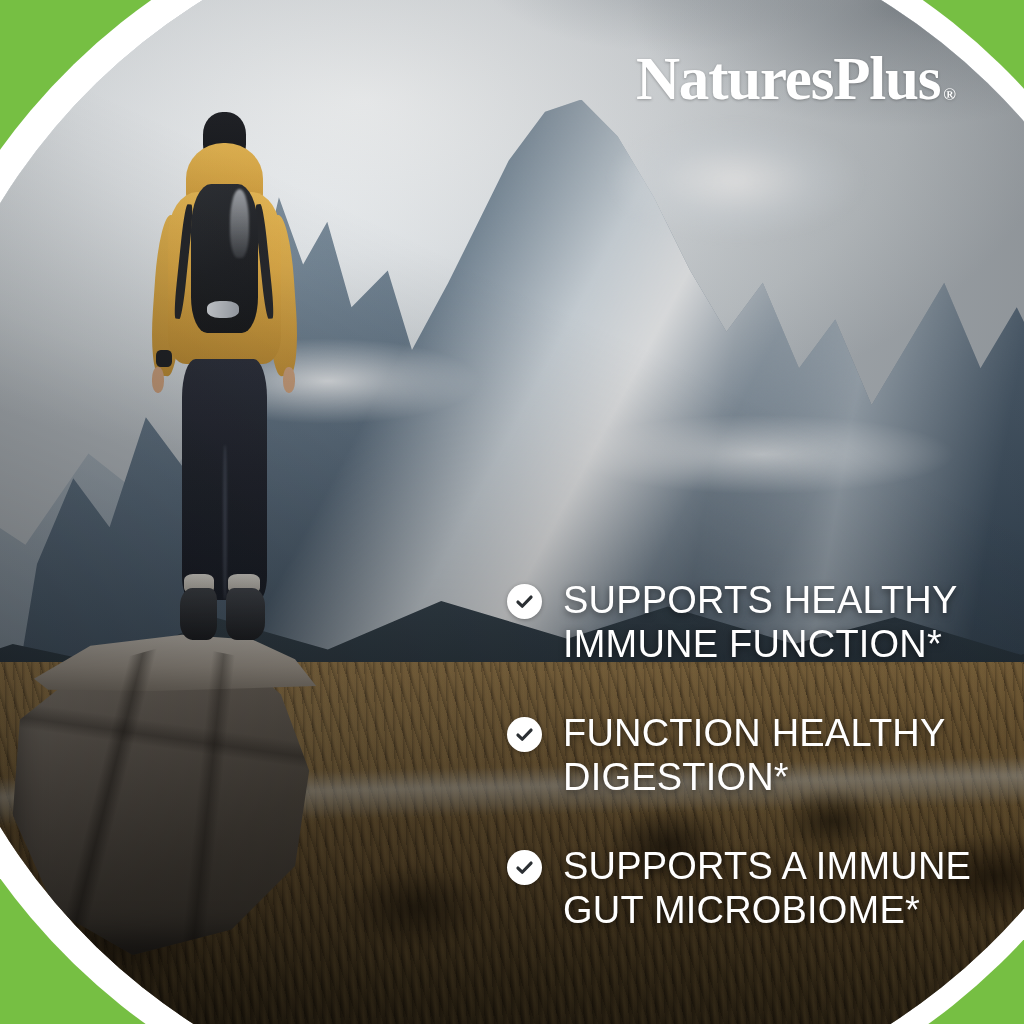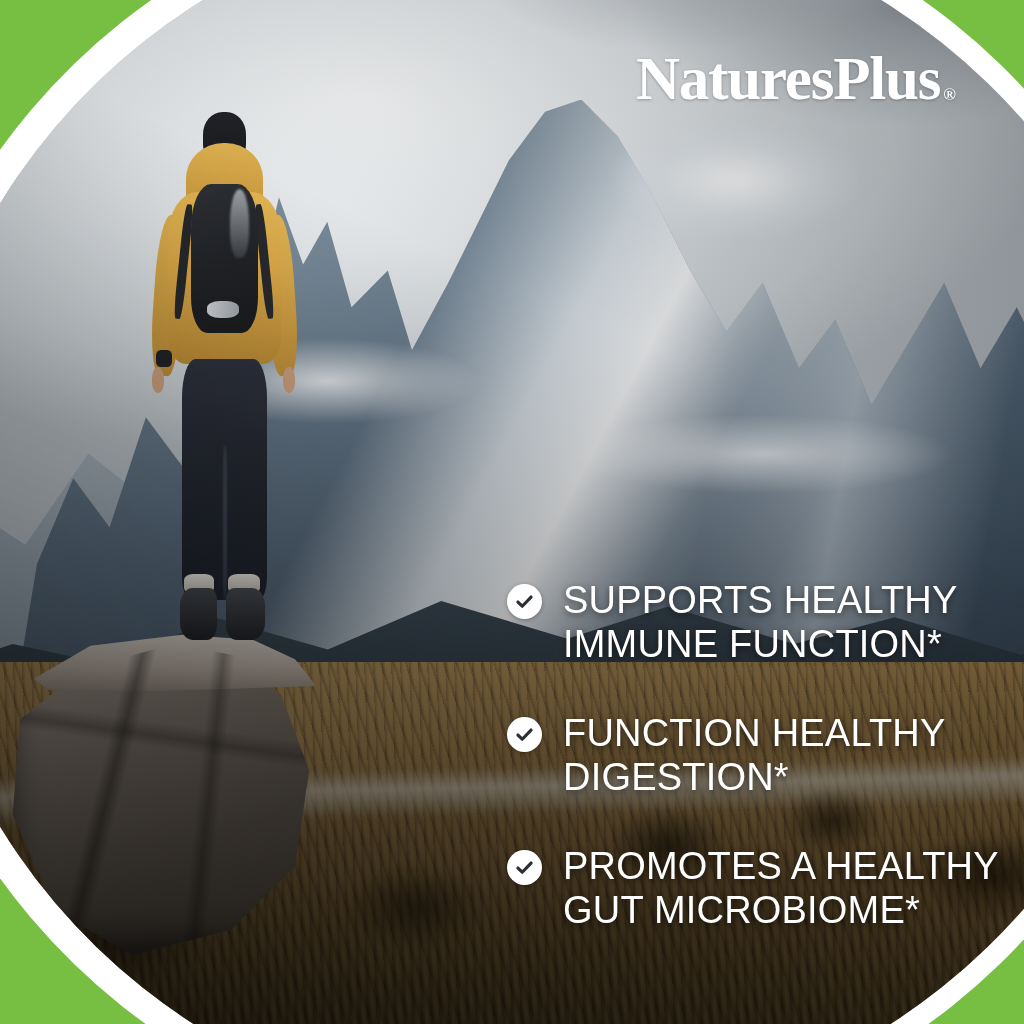--- a/index.html
+++ b/index.html
@@ -407,18 +407,18 @@
       </span>
       <span class="benefit-text">FUNCTION HEALTHY DIGESTION*</span>
     </div>
 
     <div class="benefit">
       <span class="check-circle">
         <svg width="21" height="21" viewBox="0 0 24 24" aria-hidden="true">
           <path d="M4.5 12.6 L9.4 17.4 L19.5 6.9" fill="none" stroke="#2b2f33" stroke-width="3.6" stroke-linecap="round" stroke-linejoin="round"></path>
         </svg>
       </span>
-      <span class="benefit-text">PROMOTES A HEALTHY GUT MICROBIOME*</span>
+      <span class="benefit-text">SUPPORTS A IMMUNE GUT MICROBIOME*</span>
     </div>
 
   </div>
 
 </div>
 
 </body></html>

